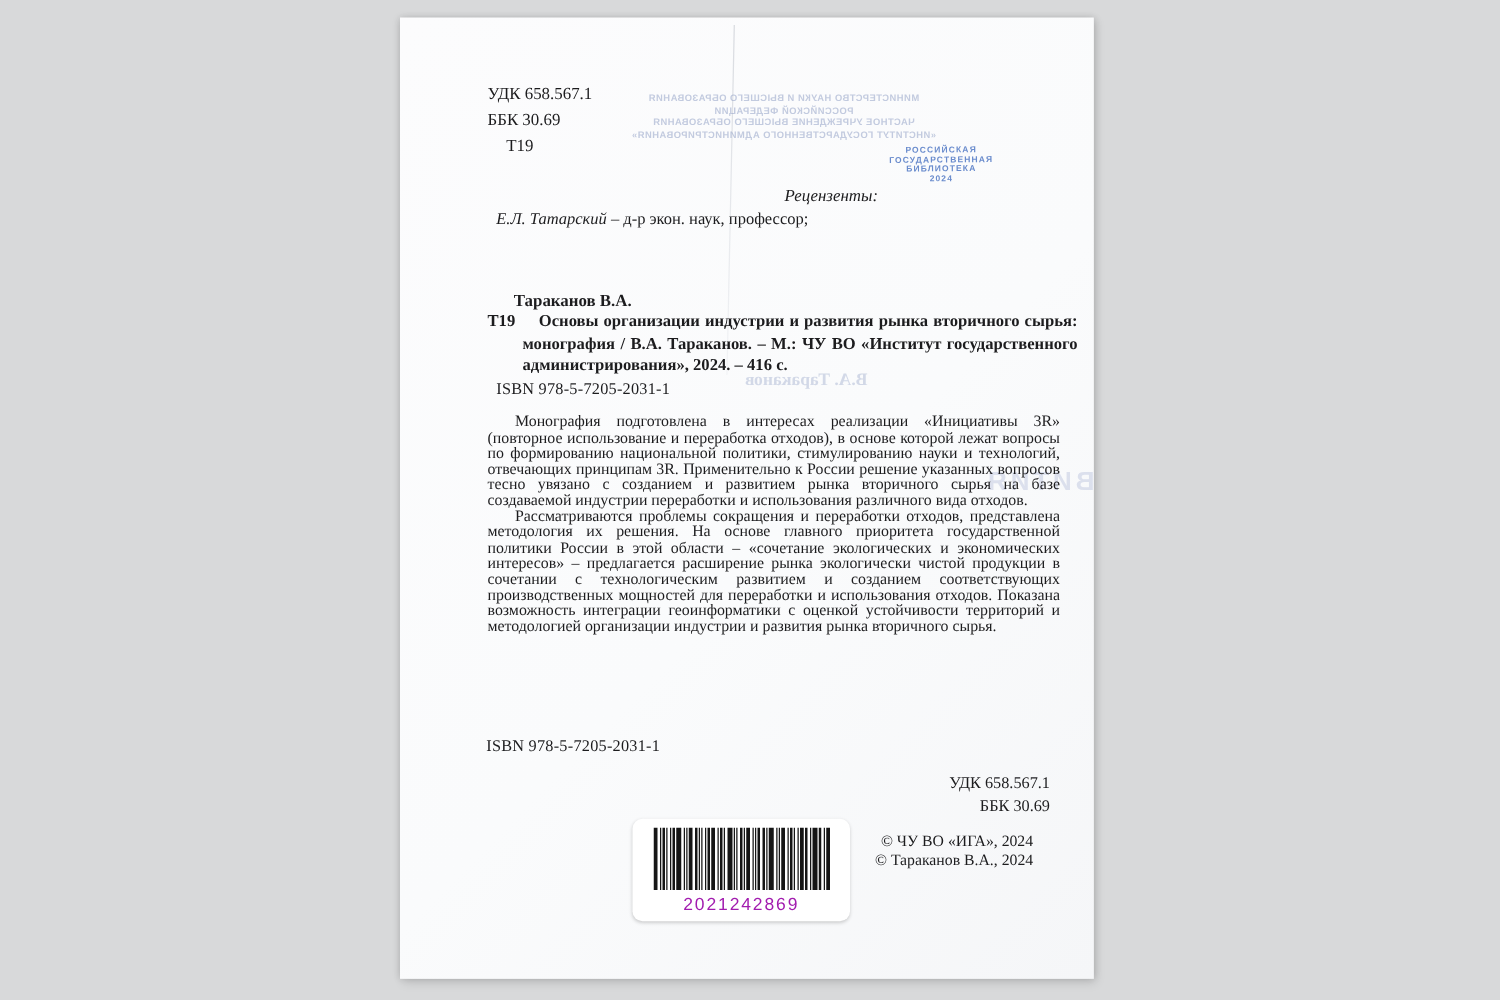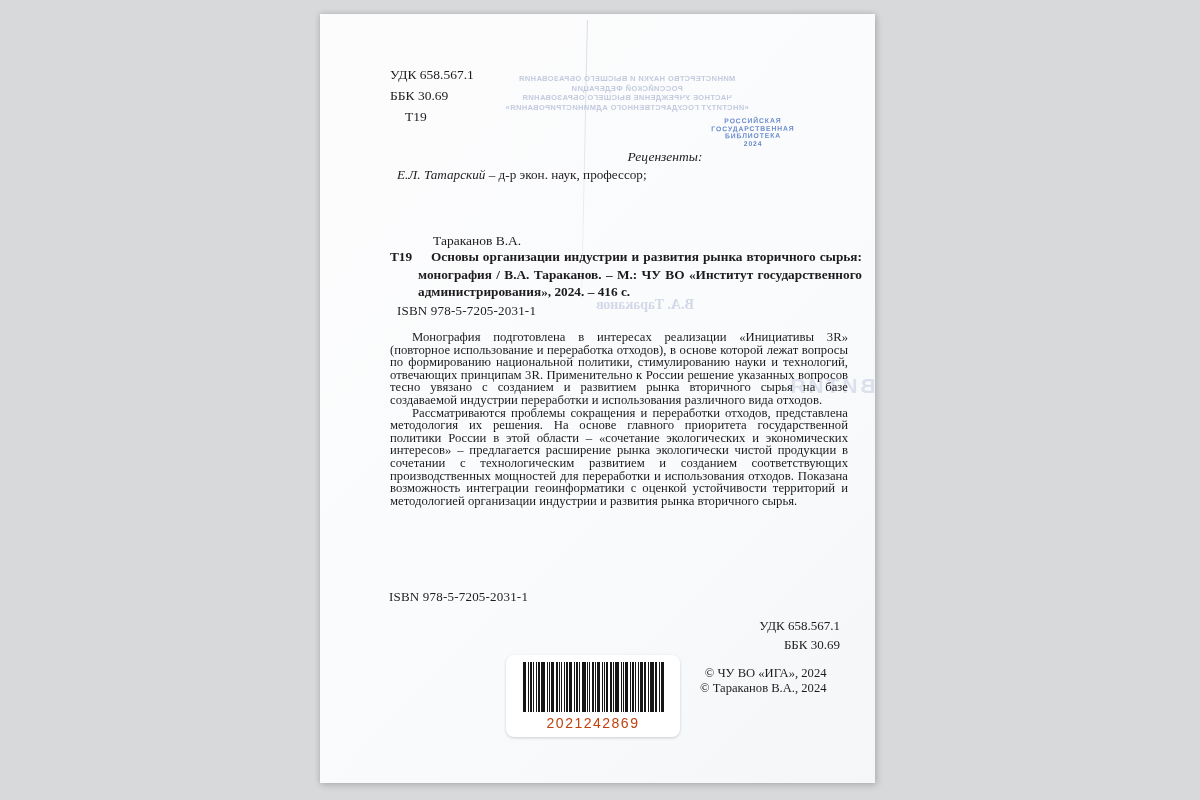--- a/index.html
+++ b/index.html
@@ -55,21 +55,21 @@
 
   
   .reviewers-heading {
     position:absolute; left:250px; top:135px; width:190px; text-align:center;
     font-style:italic; font-weight:normal; font-size:13.5px;
   }
   .reviewers-body { position:absolute; left:77px; top:152px; width:470px; font-size:13.2px; line-height:18px; }
   .reviewers-body .name { font-style:italic; }
 
   
-  .cat-author { position:absolute; left:113px; top:219px; font-weight:normal; font-size:13.5px; }
+  .cat-author { position:absolute; left:91px; top:219px; font-weight:bold; font-size:13.5px; }
   .cat-entry  { position:absolute; left:70px; top:234px; width:472px; font-size:13.3px; line-height:17.6px; }
   .cat-entry .sign { position:absolute; left:0; top:0; font-weight:bold; }
   .cat-entry .entry-text { display:block; margin-left:28px; text-indent:13px; text-align:justify;font-weight:bold; }
 
   .isbn-top    { position:absolute; left:77px; top:289px; font-size:13px; letter-spacing:0.2px; }
   .isbn-bottom { position:absolute; left:69px; top:575px; font-size:13px; letter-spacing:0.2px; }
 
   
   .annotation { position:absolute; left:70px; top:317px; width:458px; font-size:12.7px; line-height:12.6px; text-align:justify; }
   .annotation p { text-indent:22px; margin:0; }
@@ -78,21 +78,21 @@
   .codes-bottom { position:absolute; left:72px; top:603px; width:448px; text-align:right; font-size:13px; line-height:18.5px; }
 
   
   .sticker {
     position:absolute; left:186px; top:641px; width:174px; height:82px;
     background:#fff; border-radius:8px; box-shadow:0 1px 3px rgba(0,0,0,0.18);
     text-align:center;
   }
   .bars { height:50px; margin:7px 10px 0; font-size:0; white-space:nowrap; overflow:hidden; text-align:center; }
   .bars span { display:inline-block; height:100%; background:#161616; vertical-align:top; }
-  .bc-num { font-family:"Liberation Sans", sans-serif; font-size:14px; letter-spacing:1.5px; color:#c2410c; margin-top:3px; }
+  .bc-num { font-family:"Liberation Sans", sans-serif; font-size:14px; letter-spacing:1.5px; color:#a21caf; margin-top:3px; }
 
   
   .copyright { position:absolute; left:380px; top:652px; font-size:12.6px; line-height:14.6px;text-align:right; }
 </style>
 </head>
 <body>
 
 <div class="scene">
   <div class="page">
 

